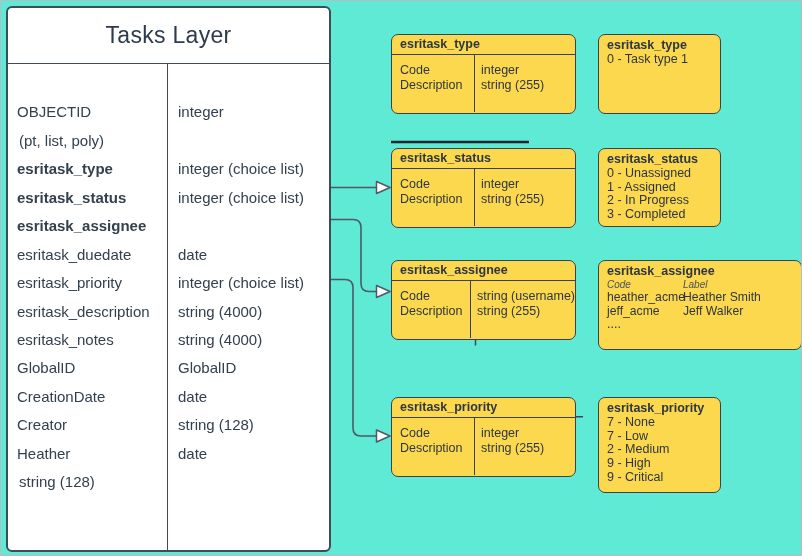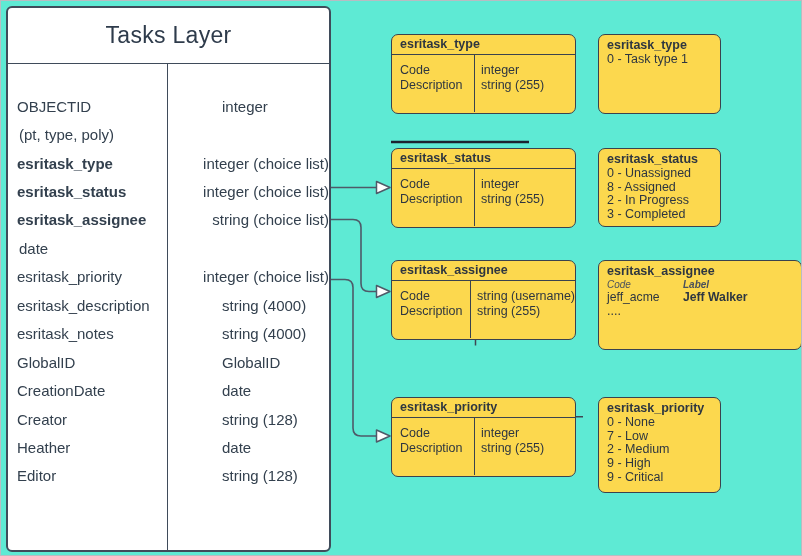--- a/index.html
+++ b/index.html
@@ -18,21 +18,21 @@
   .main-table{
     position:absolute;left:5px;top:5px;width:325px;height:546px;
     background:#ffffff;border:2px solid #3f4b5a;border-radius:6px;
     box-sizing:border-box;z-index:1;
   }
   .mt-title{position:absolute;top:14px;left:0;width:100%;text-align:center;
     font-size:23px;letter-spacing:.3px;color:#2e3b4b;}
   .mt-hdiv{position:absolute;top:55px;left:0;right:0;border-top:1.6px solid #3f4b5a;}
   .mt-vdiv{position:absolute;top:55px;bottom:0;left:159px;border-left:1.6px solid #3f4b5a;}
   .mt-rows{position:absolute;top:84px;left:0;right:0;}
-  .mt-row{height:28.45px;display:flex;align-items:center;font-size:15px;gap:44px;}
+  .mt-row{height:28.45px;display:flex;align-items:flex-end;font-size:15px;}
   .fname{width:150px;padding-left:9px;white-space:nowrap;overflow:hidden;}
   .ftype{padding-left:11px;white-space:nowrap;}
   .bold{font-weight:bold;}
 
   
   .er-box{
     position:absolute;left:390px;width:185px;height:80px;background:#fcd84e;
     border:1.6px solid #3a424e;border-radius:7px;box-sizing:border-box;z-index:1;
     color:#2e3640;
   }
@@ -46,21 +46,21 @@
   
   .lk-box{
     position:absolute;background:#fcd84e;border:1.6px solid #3a424e;border-radius:7px;
     box-sizing:border-box;padding:4px 8px;font-size:12.5px;line-height:13.8px;
     z-index:1;color:#2e3640;
   }
   .lk-title{font-weight:bold;white-space:nowrap;}
   .lk-item{white-space:nowrap;}
   .lk-cols{display:flex;}
   .lk-c1{width:76px;white-space:nowrap;font-size:12.2px;}
-  .lk-c2{white-space:nowrap;font-size:12.2px;font-weight:bold;}
+  .lk-c2{white-space:nowrap;font-size:12.2px;}
   .lk-colhead .lk-c1,.lk-colhead .lk-c2{font-size:10px;font-style:italic;
     line-height:12px;color:#49505c;}
 </style>
 </head>
 <body>
 
 <div class="canvas">
 
   <svg class="connectors" width="802" height="556" viewBox="0 0 802 556">
     <path class="conn" d="M330,186.5 L375,186.5"></path>
@@ -76,35 +76,35 @@
   <div class="main-table">
     <div class="mt-title">Tasks Layer</div>
     <div class="mt-hdiv"></div>
     <div class="mt-vdiv"></div>
     <div class="mt-rows">
       <div class="mt-row">
         <div class="fname">OBJECTID</div>
         <div class="ftype">integer</div>
       </div>
       <div class="mt-row">
-        <div class="ftype">(pt, type, poly)</div>
+        <div class="ftype">(pt, list, poly)</div>
       </div>
       <div class="mt-row">
         <div class="fname bold">esritask_type</div>
         <div class="ftype">integer (choice list)</div>
       </div>
       <div class="mt-row">
         <div class="fname bold">esritask_status</div>
         <div class="ftype">integer (choice list)</div>
       </div>
       <div class="mt-row">
         <div class="fname bold">esritask_assignee</div>
-        <div class="ftype">string (choice list)</div>
-      </div>
-      <div class="mt-row">
+      </div>
+      <div class="mt-row">
+        <div class="fname">esritask_duedate</div>
         <div class="ftype">date</div>
       </div>
       <div class="mt-row">
         <div class="fname">esritask_priority</div>
         <div class="ftype">integer (choice list)</div>
       </div>
       <div class="mt-row">
         <div class="fname">esritask_description</div>
         <div class="ftype">string (4000)</div>
       </div>
@@ -122,21 +122,20 @@
       </div>
       <div class="mt-row">
         <div class="fname">Creator</div>
         <div class="ftype">string (128)</div>
       </div>
       <div class="mt-row">
         <div class="fname">Heather</div>
         <div class="ftype">date</div>
       </div>
       <div class="mt-row">
-        <div class="fname">Editor</div>
         <div class="ftype">string (128)</div>
       </div>
     </div>
   </div>
 
   <div class="er-box" style="top:33px">
     <div class="er-head">esritask_type</div>
     <div class="er-body">
       <div class="er-col1">
         <div>Code</div>
@@ -192,40 +191,44 @@
   </div>
 
   <div class="lk-box" style="left:597px;top:33px;width:123px;height:80px">
     <div class="lk-title">esritask_type</div>
     <div class="lk-item">0 - Task type 1</div>
   </div>
 
   <div class="lk-box" style="left:597px;top:147px;width:123px;height:79px">
     <div class="lk-title">esritask_status</div>
     <div class="lk-item">0 - Unassigned</div>
-    <div class="lk-item">8 - Assigned</div>
+    <div class="lk-item">1 - Assigned</div>
     <div class="lk-item">2 - In Progress</div>
     <div class="lk-item">3 - Completed</div>
   </div>
 
   <div class="lk-box" style="left:597px;top:259px;width:204px;height:90px">
     <div class="lk-title">esritask_assignee</div>
     <div class="lk-cols lk-colhead">
       <div class="lk-c1">Code</div>
       <div class="lk-c2">Label</div>
     </div>
     <div class="lk-cols">
+      <div class="lk-c1">heather_acme</div>
+      <div class="lk-c2">Heather Smith</div>
+    </div>
+    <div class="lk-cols">
       <div class="lk-c1">jeff_acme</div>
       <div class="lk-c2">Jeff Walker</div>
     </div>
     <div class="lk-item">....</div>
   </div>
 
   <div class="lk-box" style="left:597px;top:396px;width:123px;height:96px">
     <div class="lk-title">esritask_priority</div>
-    <div class="lk-item">0 - None</div>
+    <div class="lk-item">7 - None</div>
     <div class="lk-item">7 - Low</div>
     <div class="lk-item">2 - Medium</div>
     <div class="lk-item">9 - High</div>
     <div class="lk-item">9 - Critical</div>
   </div>
 
 </div>
 
 </body></html>

